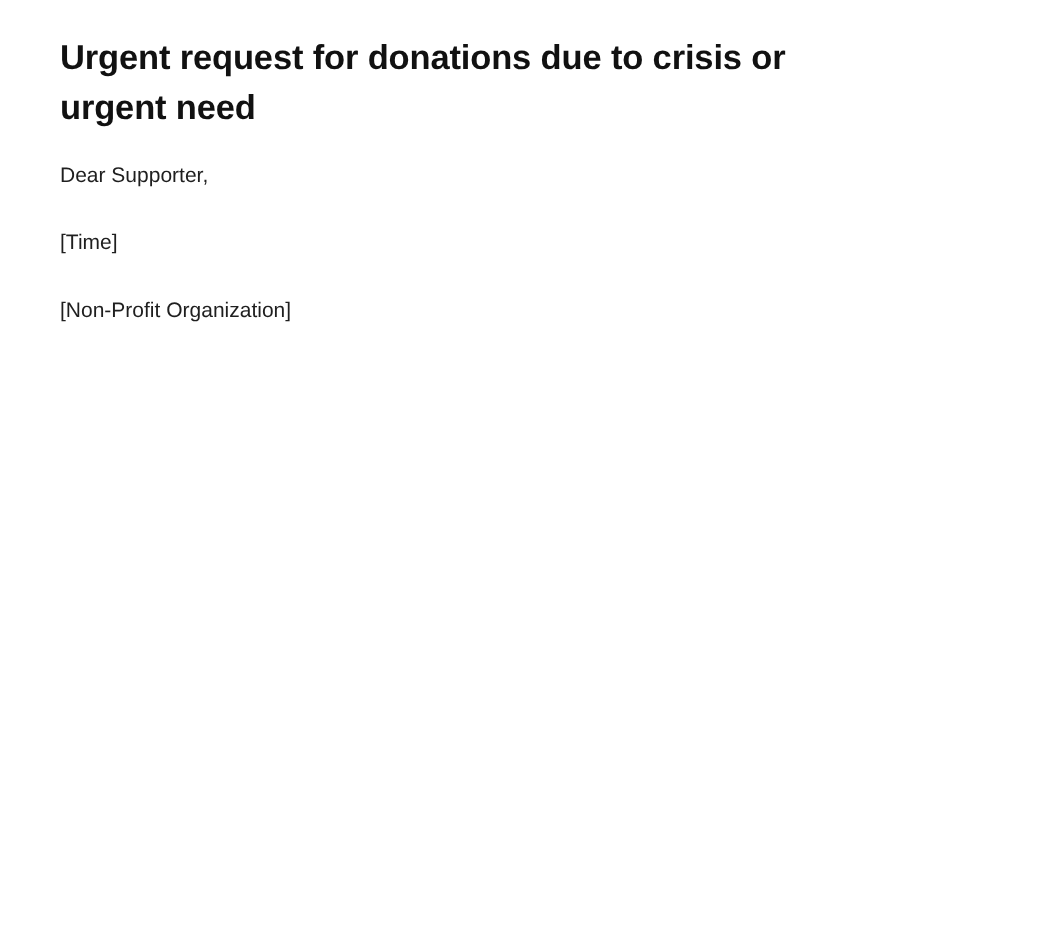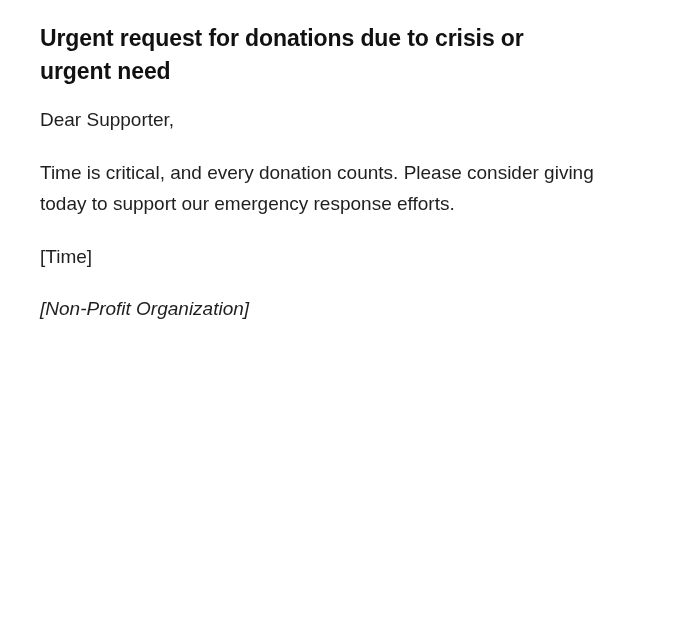--- a/index.html
+++ b/index.html
@@ -25,34 +25,32 @@
   .doc-title {
     font-size: 23px;
     line-height: 1.42;
     font-weight: bold;
     letter-spacing: -0.1px;
     margin: 0 0 18px 0;
     color: #111111;
     max-width: 560px;
   }
   .para {
-    font-size: 19px;
+    font-size: 14px;
     line-height: 1.62;
     margin: 0 0 22px 0;
     color: #1f1f1f;
     max-width: 590px;
     font-weight: normal;
   }
   .para:last-child {
     margin-bottom: 0;
-    font-style: italic;
   }
 </style>
 </head>
 <body>
 
 <div class="page">
   <h1 class="doc-title">Urgent request for donations due to crisis or urgent need</h1>
   <p class="para">Dear Supporter,</p>
-  <p class="para">Time is critical, and every donation counts. Please consider giving today to support our emergency response efforts.</p>
   <p class="para">[Time]</p>
   <p class="para">[Non-Profit Organization]</p>
 </div>
 
 </body></html>

